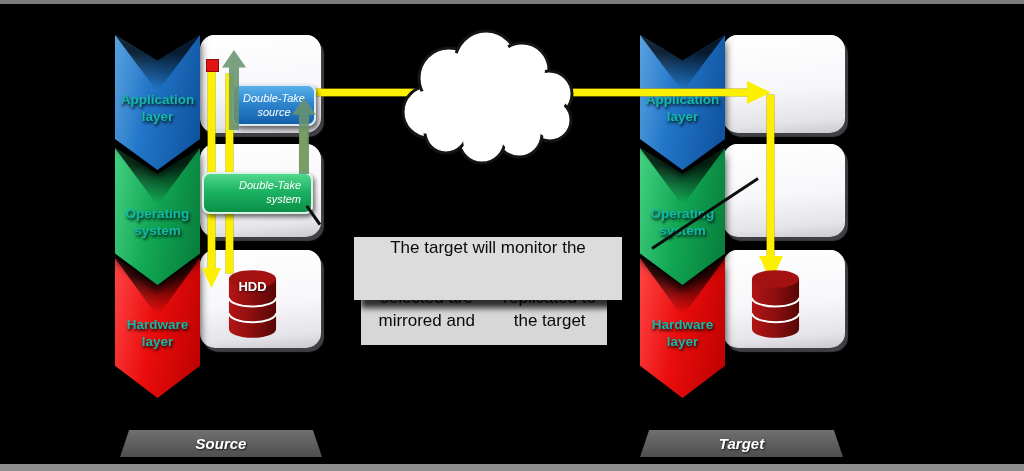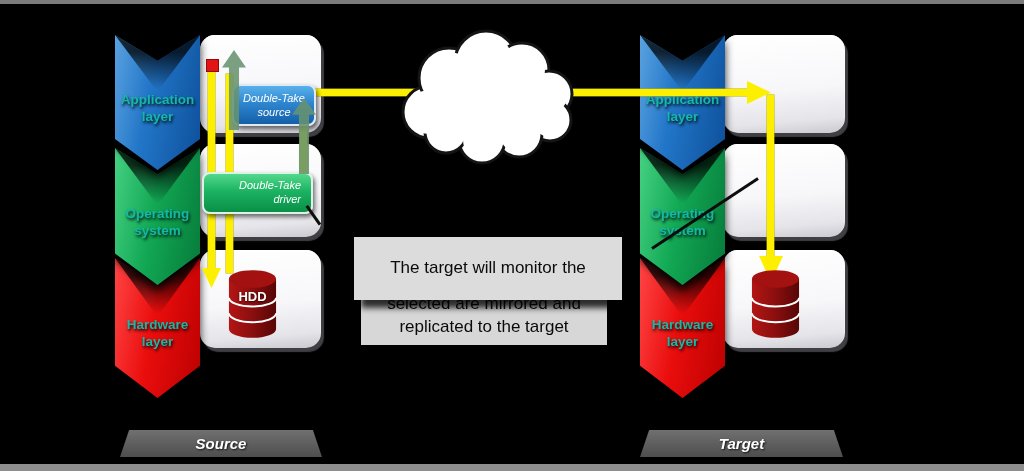--- a/index.html
+++ b/index.html
@@ -52,21 +52,21 @@
   
   .pointer{position:absolute;height:3px;background:#0d0d0d;z-index:5;}
 
   .hdd{position:absolute;z-index:4;}
   .hdd-label{position:absolute;z-index:5;color:#fff;font-weight:bold;font-size:13px;
     text-align:center;text-shadow:0 1px 2px rgba(0,0,0,.7);}
 
   .cloud{position:absolute;z-index:6;}
 
   .callout{position:absolute;z-index:7;background:#d7d7d7;color:#0a0a0a;text-align:center;
-    font-size:17px;line-height:1.33;display:flex;flex-direction:column;justify-content:center;}
+    font-size:17px;line-height:1.33;display:flex;justify-content:center;}
   .callout.front{background:#dcdcdc;box-shadow:7px 8px 6px rgba(0,0,0,0.8);}
 
   .footer-label{position:absolute;z-index:2;clip-path:polygon(4.5% 0,95.5% 0,100% 100%,0 100%);
     background:linear-gradient(180deg,#707070,#4e4e4e);color:#fff;font-weight:bold;font-style:italic;
     font-size:15px;display:flex;align-items:center;justify-content:center;
     text-shadow:1px 1px 2px rgba(0,0,0,.8);}
 </style>
 </head>
 <body>
 
@@ -99,42 +99,42 @@
 
   <div class="data-block" style="left:206px;top:59px"></div>
 
   <div class="app-box" style="left:232px;top:84px;width:84px;height:42px;padding-top:6px">
     <span class="ln">Double-Take</span>
     <span class="ln">source</span>
   </div>
 
   <div class="app-box green" style="left:202px;top:172px;width:111px;height:42px;padding-top:5px;padding-right:10px;text-align:right">
     <span class="ln">Double-Take</span>
-    <span class="ln">driver</span>
+    <span class="ln">system</span>
   </div>
 
   <div class="garrow" style="left:222px;top:50px;width:24px;height:80px"></div>
   <div class="garrow" style="left:292px;top:98px;width:24px;height:76px"></div>
 
   <div class="pointer" style="left:308px;top:205px;width:23px;transform:rotate(55deg);transform-origin:left top"></div>
 
   <svg class="hdd" style="left:226px;top:268px" width="53" height="73" viewBox="0 0 54 74">
     <defs>
       <linearGradient id="hddg" x1="0" y1="0" x2="1" y2="0">
         <stop offset="0" stop-color="#b31515"></stop>
           <stop offset="0.45" stop-color="#8f0f0f"></stop>
           <stop offset="1" stop-color="#570606"></stop>
       </linearGradient>
     </defs>
     <path d="M3 11 L3 62 A24 9 0 0 0 51 62 L51 11 Z" fill="url(#hddg)"></path>
     <ellipse cx="27" cy="11" rx="24" ry="9" fill="#a31111"></ellipse>
     <path d="M3 30 A24 9 0 0 0 51 30" fill="none" stroke="#fff" stroke-width="2"></path>
     <path d="M3 46 A24 9 0 0 0 51 46" fill="none" stroke="#fff" stroke-width="2"></path>
   </svg>
-  <div class="hdd-label" style="left:231px;top:289px;width:43px">HDD</div>
+  <div class="hdd-label" style="left:231px;top:279px;width:43px">HDD</div>
 
   <div class="yline" style="left:312px;top:89px;width:437px;height:7px"></div>
   <div class="yhead right" style="left:747px;top:81px;width:24px;height:23px"></div>
   <div class="yline" style="left:767px;top:95px;width:7px;height:162px"></div>
   <div class="yhead down" style="left:759px;top:256px;width:24px;height:26px"></div>
 
   <svg class="cloud" style="left:388px;top:20px" width="192" height="150" viewBox="0 0 190 150">
     <g stroke="#141414" stroke-width="3" fill="#ffffff">
       <circle cx="40" cy="92" r="26"></circle>
         <circle cx="60" cy="58" r="30"></circle>

